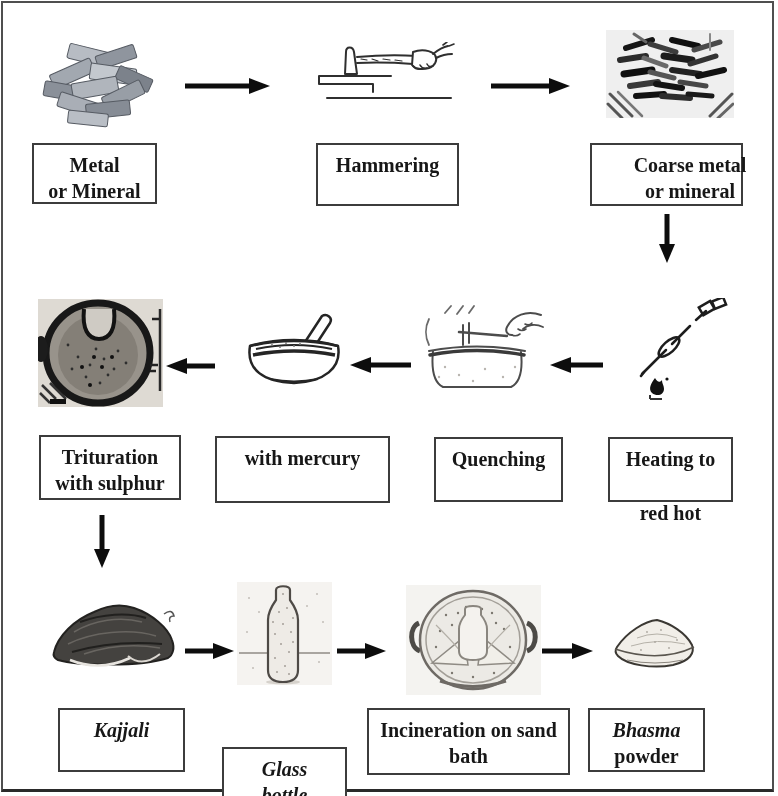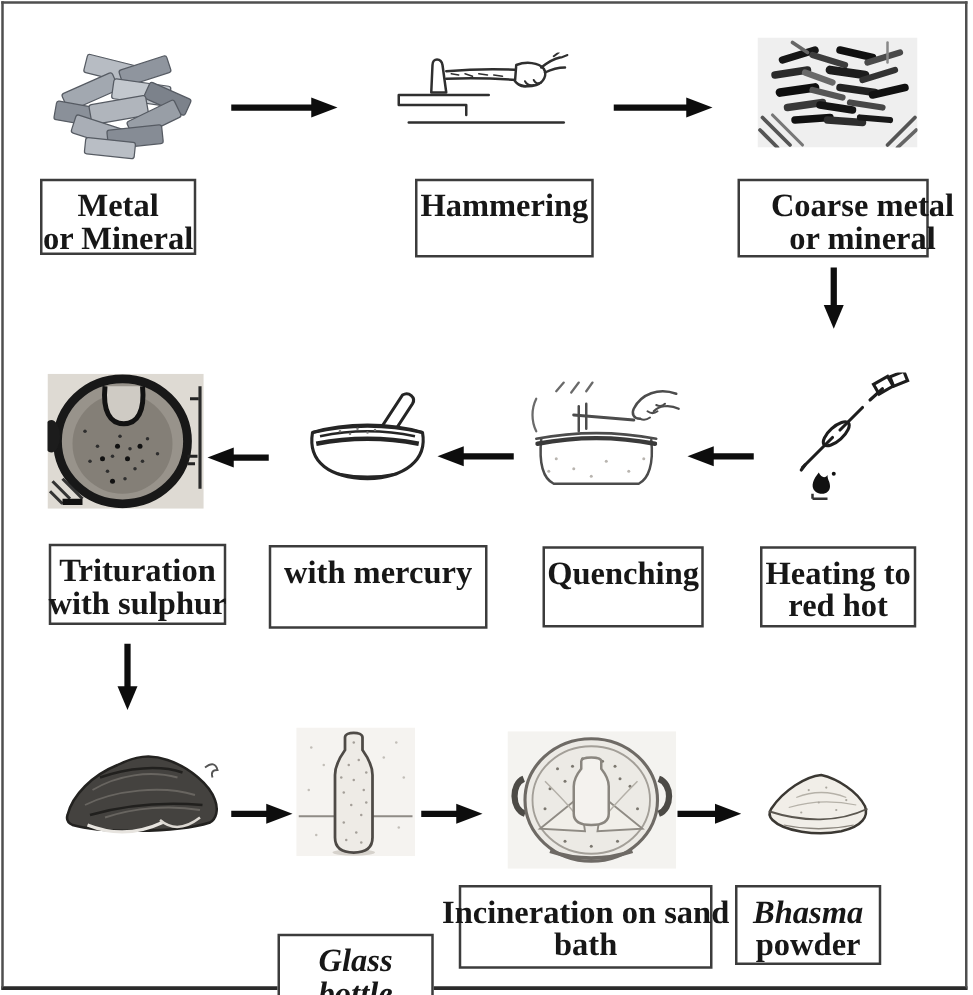--- a/index.html
+++ b/index.html
@@ -11,21 +11,21 @@
     position:absolute;left:1px;top:1px;right:4px;bottom:4px;
     border:2px solid #4f4f4f;border-bottom-width:3px;border-bottom-color:#2a2a2a;
     pointer-events:none;
   }
   .img{position:absolute;}
   .img svg{display:block;}
   .label-box{
     position:absolute;box-sizing:border-box;border:2px solid #3c3c3c;background:#ffffff;
     display:flex;flex-direction:column;align-items:center;justify-content:flex-start;
     padding-top:7px;text-align:center;
-    font-size:26px;line-height:26px;font-weight:bold;color:#171717;
+    font-size:20px;line-height:26px;font-weight:bold;color:#171717;
   }
   .label-box .ln{white-space:nowrap;}
   .it{font-style:italic;}
   .arrow{position:absolute;}
 </style>
 </head>
 <body>
 
 <div class="canvas">
   <div class="frame"></div>
@@ -70,21 +70,21 @@
         <path d="M108,10 C116,7 126,8 130,13 C133,18 130,24 124,26 C117,28 110,27 107,23 Z" fill="#ffffff"></path>
         <path d="M108,24 q3,4 8,3 m-1,-4 q2,4 7,3 m0,-4 q2,4 6,2" stroke-width="1.6"></path>
         <path d="M128,12 C133,8 138,5 143,4 M131,16 C137,13 142,12 147,12"></path>
         <path d="M138,3 l4,-3 m2,4 l5,-2" stroke-width="1.6"></path>
         <path d="M14,34 H86 M14,34 V42 M14,42 H68 M68,42 V50"></path>
         <path d="M22,56 H146"></path>
       </g>
     </svg>
   </div>
 
-  <div class="label-box" style="left:332px;top:143px;width:143px;height:63px;">
+  <div class="label-box" style="left:316px;top:143px;width:143px;height:63px;">
     <span class="ln">Hammering</span>
   </div>
 
   <div class="arrow" style="left:489px;top:75px;">
     <svg width="82" height="22" viewBox="0 0 82 22">
       <line x1="2" y1="11" x2="62" y2="11" stroke="#0d0d0d" stroke-width="5"></line>
       <polygon points="60,3 81,11 60,19" fill="#0d0d0d"></polygon>
     </svg>
   </div>
 
@@ -262,21 +262,21 @@
         <rect x="72" y="6" width="13" height="9" transform="rotate(-30 78 10)"></rect>
         <rect x="85" y="1" width="12" height="8" transform="rotate(-22 91 5)"></rect>
         <path d="M16,74 l-3,4"></path>
       </g>
       <path d="M27,80 c-4,5 -7,11 -3,15 c5,4 12,2 12,-4 c0,-4 -2,-5 -2,-9 c-2,3 -5,2 -7,-2 z" fill="#111111"></path>
       <circle cx="39" cy="81" r="1.6" fill="#111111"></circle>
       <path d="M22,101 h12 M22,101 v-4" stroke="#333333" stroke-width="2" fill="none"></path>
     </svg>
   </div>
 
-  <div class="label-box" style="left:608px;top:437px;width:125px;height:65px;">
+  <div class="label-box" style="left:608px;top:437px;width:125px;height:65px;gap:28px;">
     <span class="ln">Heating to</span>
     <span class="ln">red hot</span>
   </div>
 
   <div class="arrow" style="left:91px;top:513px;">
     <svg width="22" height="56" viewBox="0 0 22 56">
       <line x1="11" y1="2" x2="11" y2="38" stroke="#0d0d0d" stroke-width="5"></line>
       <polygon points="3,36 11,55 19,36" fill="#0d0d0d"></polygon>
     </svg>
   </div>
@@ -285,20 +285,23 @@
     <svg width="137" height="90" viewBox="0 0 137 90">
       <path d="M10,60 C14,44 30,28 50,20 C64,13 76,11 90,16 C108,22 124,36 128,48 C131,56 129,63 124,66 C96,75 34,74 14,68 C10,66 9,63 10,60 Z" fill="#44423f" stroke="#232220" stroke-width="2"></path>
       <path d="M30,40 C50,28 76,24 98,30 M24,52 C48,40 86,36 112,44 M40,62 C64,54 92,52 116,56" stroke="#6e6b66" stroke-width="1.5" fill="none" opacity="0.85"></path>
       <path d="M36,30 C58,22 84,20 102,26 M28,60 Q70,48 118,52" stroke="#21201e" stroke-width="2" fill="none"></path>
       <path d="M26,68 Q56,80 86,66" stroke="#e7e4df" stroke-width="2.5" fill="none"></path>
       <path d="M84,64 Q98,76 116,62" stroke="#dcd8d2" stroke-width="2" fill="none"></path>
       <path d="M120,22 q8,-6 10,2 q-6,0 -4,6" stroke="#555555" fill="none" stroke-width="1.5"></path>
     </svg>
   </div>
 
+  <div class="label-box" style="left:58px;top:708px;width:127px;height:64px;">
+    <span class="ln it">Kajjali</span>
+  </div>
 
   <div class="arrow" style="left:183px;top:640px;">
     <svg width="52" height="22" viewBox="0 0 52 22">
       <line x1="2" y1="11" x2="32" y2="11" stroke="#0d0d0d" stroke-width="5"></line>
       <polygon points="30,3 51,11 30,19" fill="#0d0d0d"></polygon>
     </svg>
   </div>
 
   <div class="img" style="left:237px;top:582px;">
     <svg width="95" height="103" viewBox="0 0 95 103">

